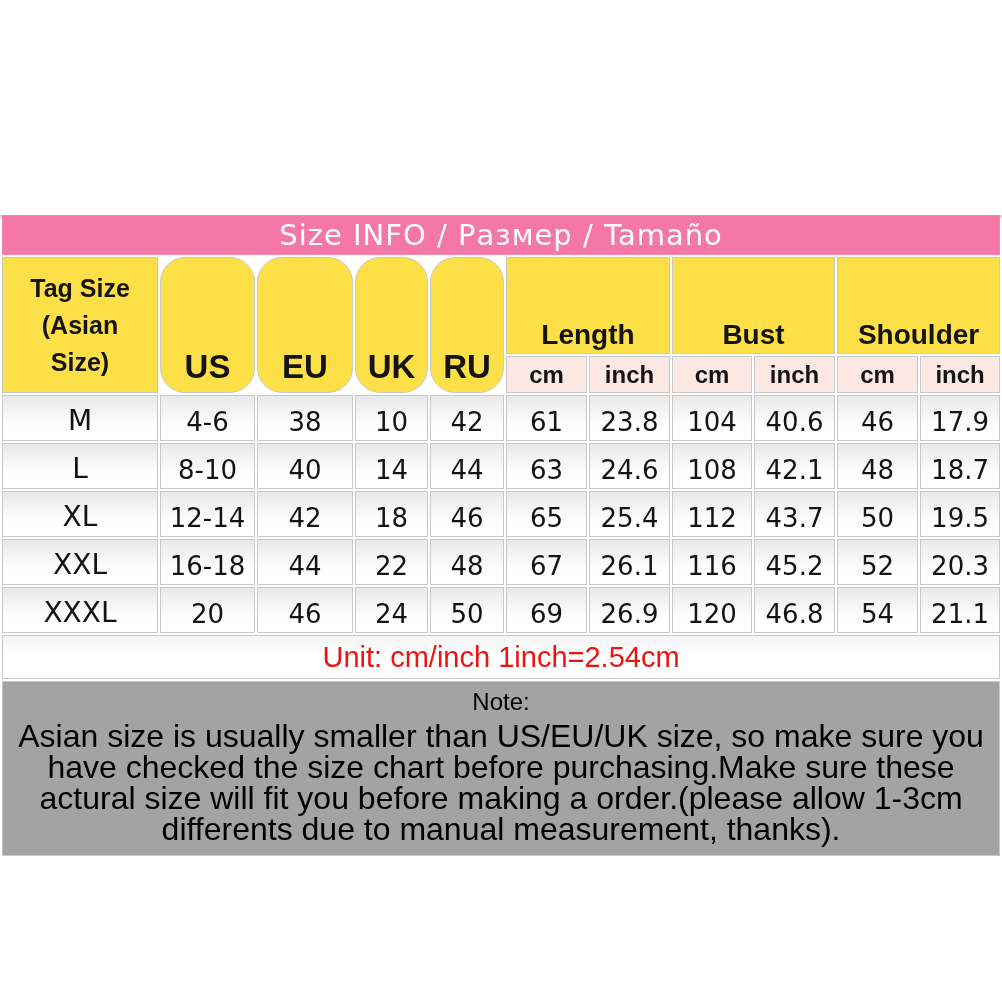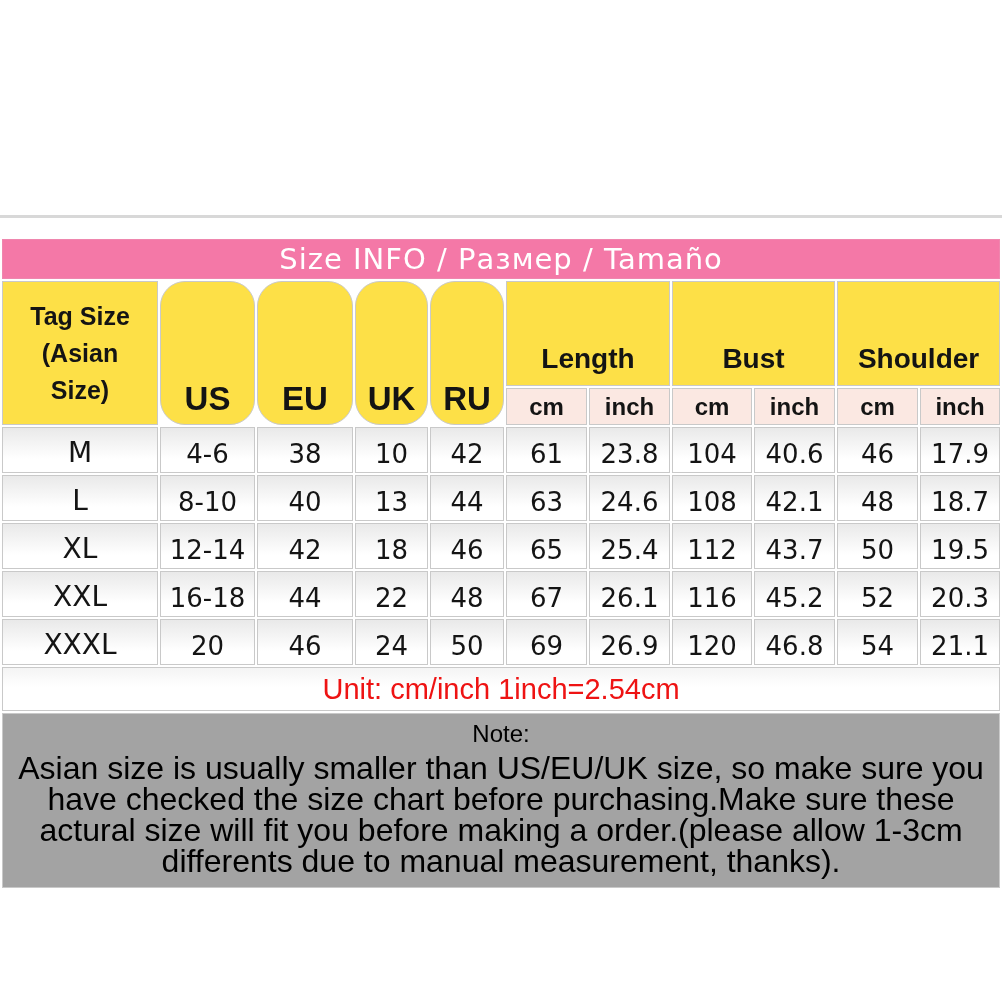--- a/index.html
+++ b/index.html
@@ -19,21 +19,21 @@
   .top-strip {
     position: absolute;
     top: 215px;
     left: 0;
     width: 100%;
     height: 3px;
     background: #d8d8d8;
   }
   table.size-table {
     position: absolute;
-    top: 237px;
+    top: 213px;
     left: 0;
     width: 1002px;
     table-layout: fixed;
     border-collapse: separate;
     border-spacing: 2px;
   }
   td {
     border: 1px solid #c9c9c9;
     text-align: center;
     color: #141414;
@@ -63,21 +63,21 @@
   td.simple-col {
     font-size: 33px;
     vertical-align: bottom;
     padding-bottom: 6px;
     border-radius: 25px;
   }
   td.group-col {
     font-size: 28px;
     vertical-align: bottom;
     height: 92px;
-    padding-bottom: 10px;
+    padding-bottom: 2px;
   }
   tr.subhead td {
     background: #fbe8e2;
     font-weight: bold;
     font-size: 24px;
     height: 33px;
     vertical-align: middle;
     margin-top: 35px;
   }
   
@@ -177,21 +177,21 @@
       <td>104</td>
       <td>40.6</td>
       <td>46</td>
       <td>17.9</td>
     </tr>
 
     <tr class="data-row">
       <td class="tag-cell">L</td>
       <td>8-10</td>
       <td>40</td>
-      <td>13</td>
+      <td>14</td>
       <td>44</td>
       <td>63</td>
       <td>24.6</td>
       <td>108</td>
       <td>42.1</td>
       <td>48</td>
       <td>18.7</td>
     </tr>
 
     <tr class="data-row">

